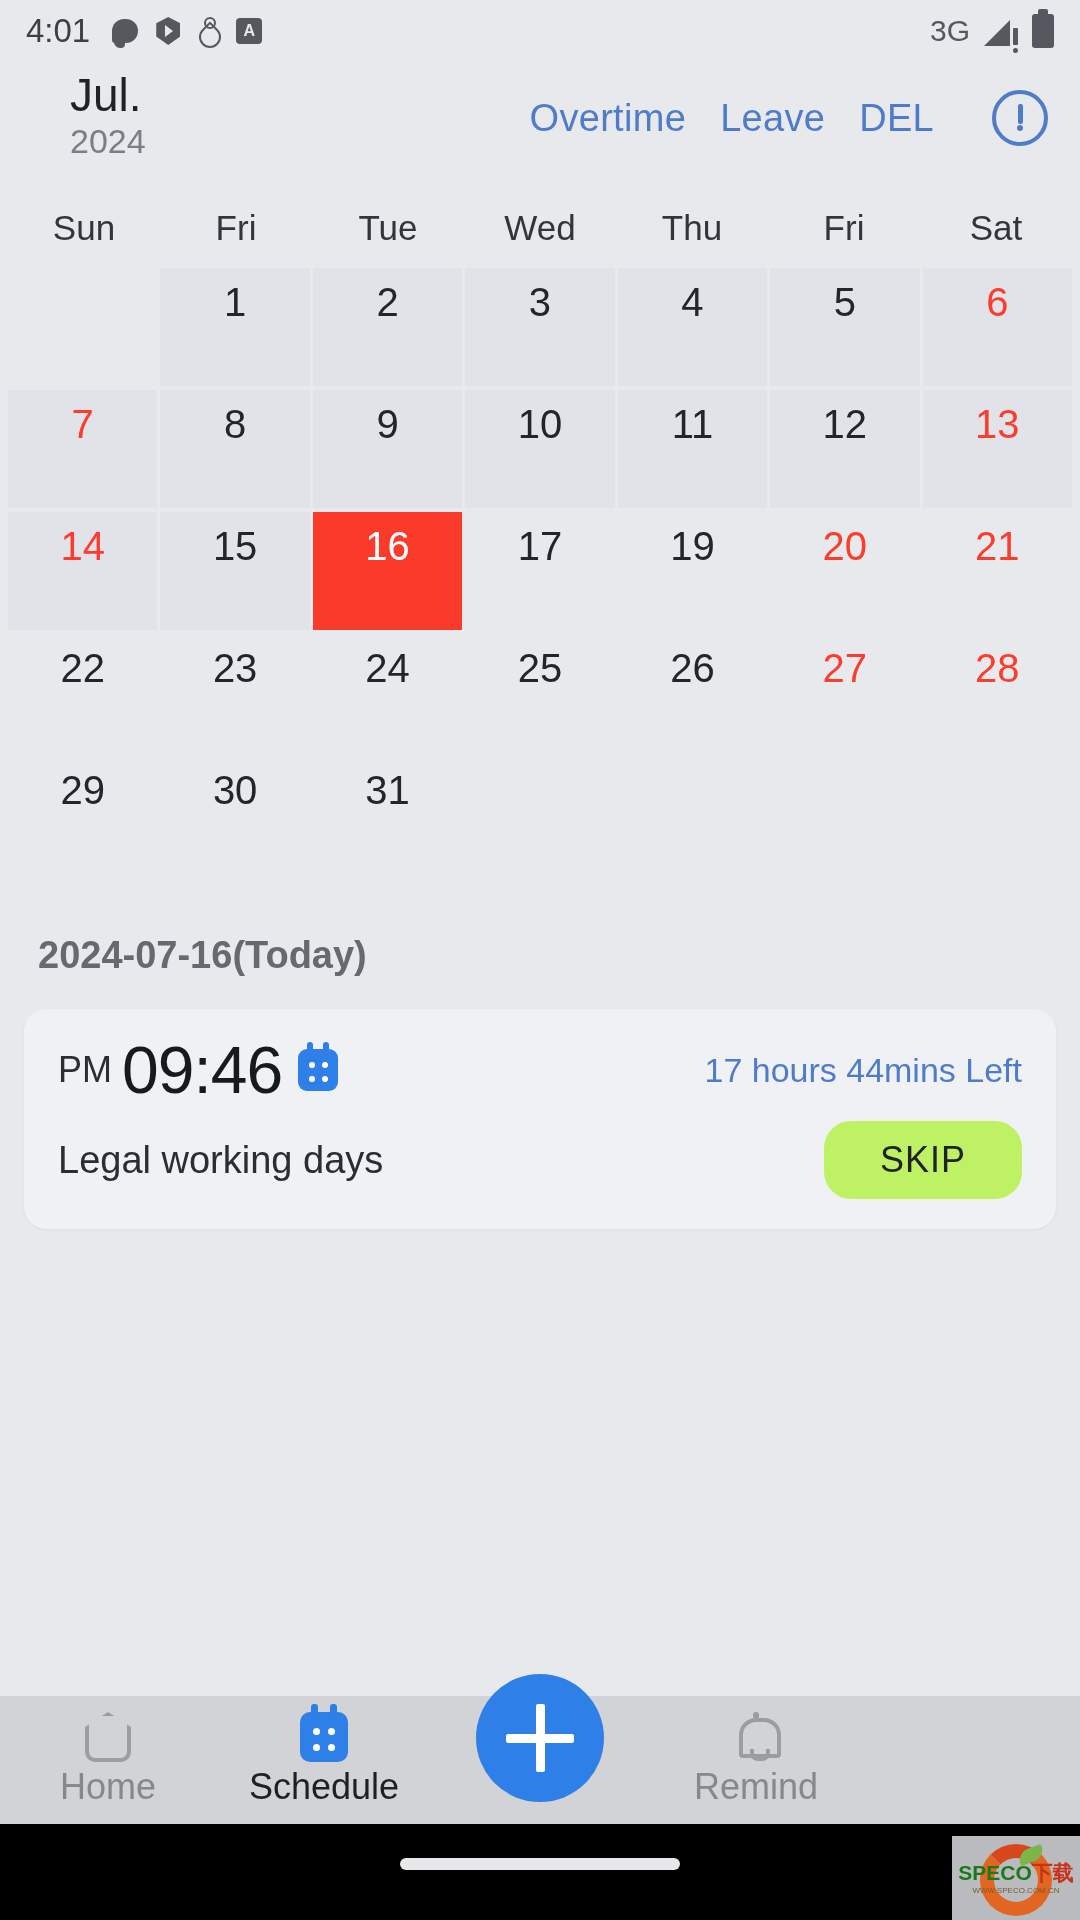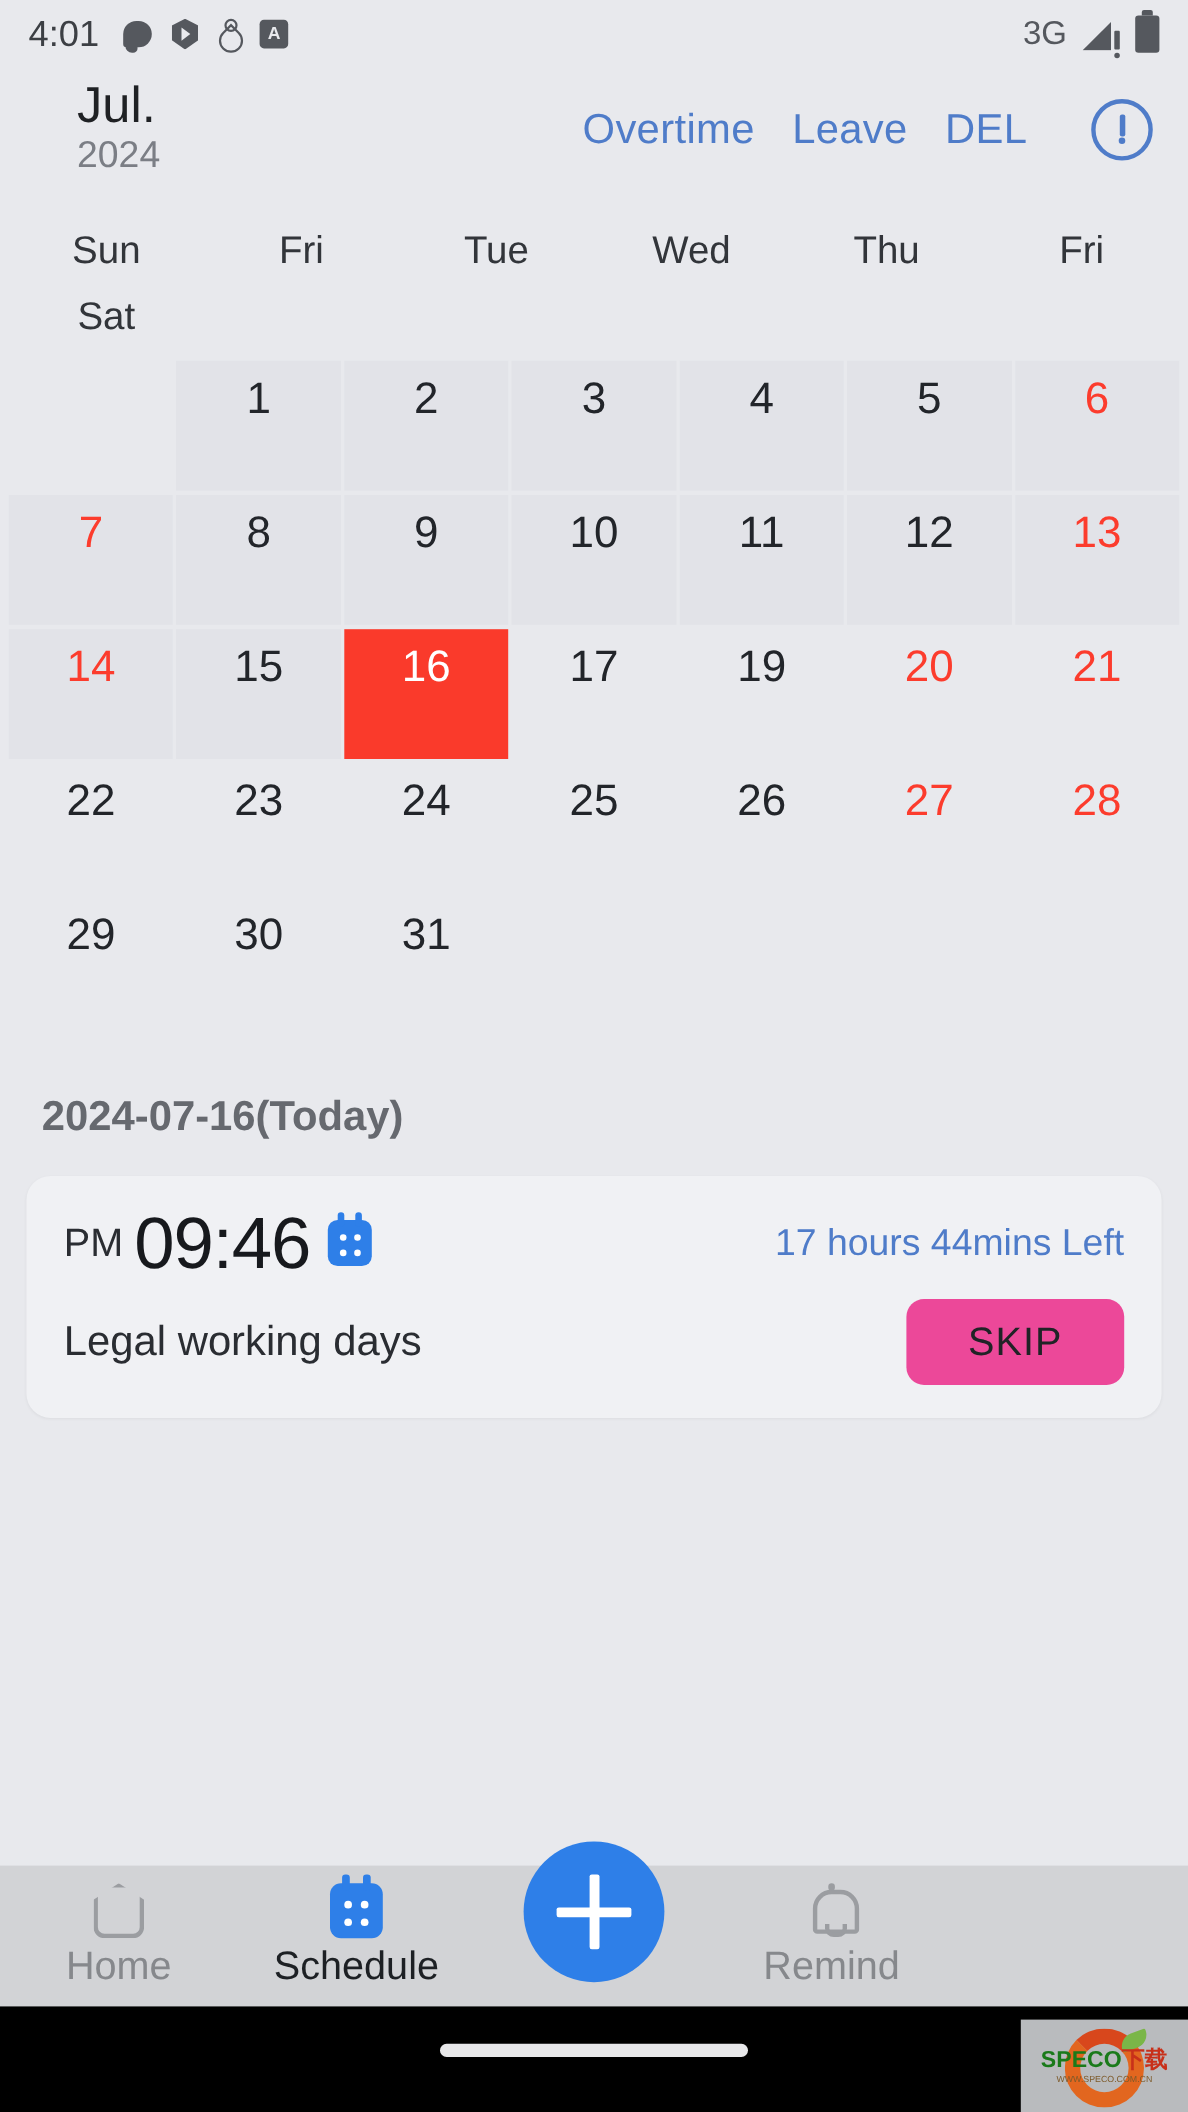--- a/index.html
+++ b/index.html
@@ -123,21 +123,21 @@
     width:5px;height:20px;background:#4f7cc9;border-radius:2px;
     position:absolute;top:10px;
   }
   .hdr-info .dot{
     width:6px;height:6px;background:#4f7cc9;border-radius:50%;
     position:absolute;bottom:11px;
   }
 
   
   .weekdays{
-    display:grid; grid-template-columns:repeat(6,1fr);
+    display:grid; grid-template-columns:repeat(7,1fr);
     padding:0 8px; margin-top:16px;
   }
   .weekday{
     text-align:center;
     font-size:35px;
     color:#32353a;
     padding:10px 0;
   }
 
   
@@ -217,22 +217,22 @@
   .left-time{
     font-size:34px;
     color:#4f7cc9;
   }
   .card-bottom{
     display:flex; align-items:center; margin-top:18px;
   }
   .card-sub{ font-size:38px; color:#2a2d32; }
   .card-bottom-spacer{ flex:1; }
   .skip-btn{
-    background:#ec4899;
-    border-radius:16px;
+    background:#bef264;
+    border-radius:27px;
     padding:18px 56px;
     font-size:36px;
     color:#202326;
     letter-spacing:1px;
     font-weight:500;
   }
 
   
   .bottomnav{
     position:absolute;
@@ -306,21 +306,21 @@
     height:96px; background:#000;
   }
   .gesture .pill{
     position:absolute;left:50%;transform:translateX(-50%);
     top:34px;width:280px;height:12px;background:#e8e8ea;border-radius:6px;
   }
 
   
   .watermark{
     position:absolute; right:0; bottom:0;
-    width:152px; height:84px;
+    width:128px; height:84px;
     background:#b9bbbe;
     display:flex;flex-direction:column;
     align-items:center;justify-content:center;
     overflow:hidden;
   }
   .wm-ring{
     position:absolute;width:72px;height:72px;border-radius:50%;
     border:14px solid #e2661f;
     border-top-color:#d8471c;
     top:8px;

